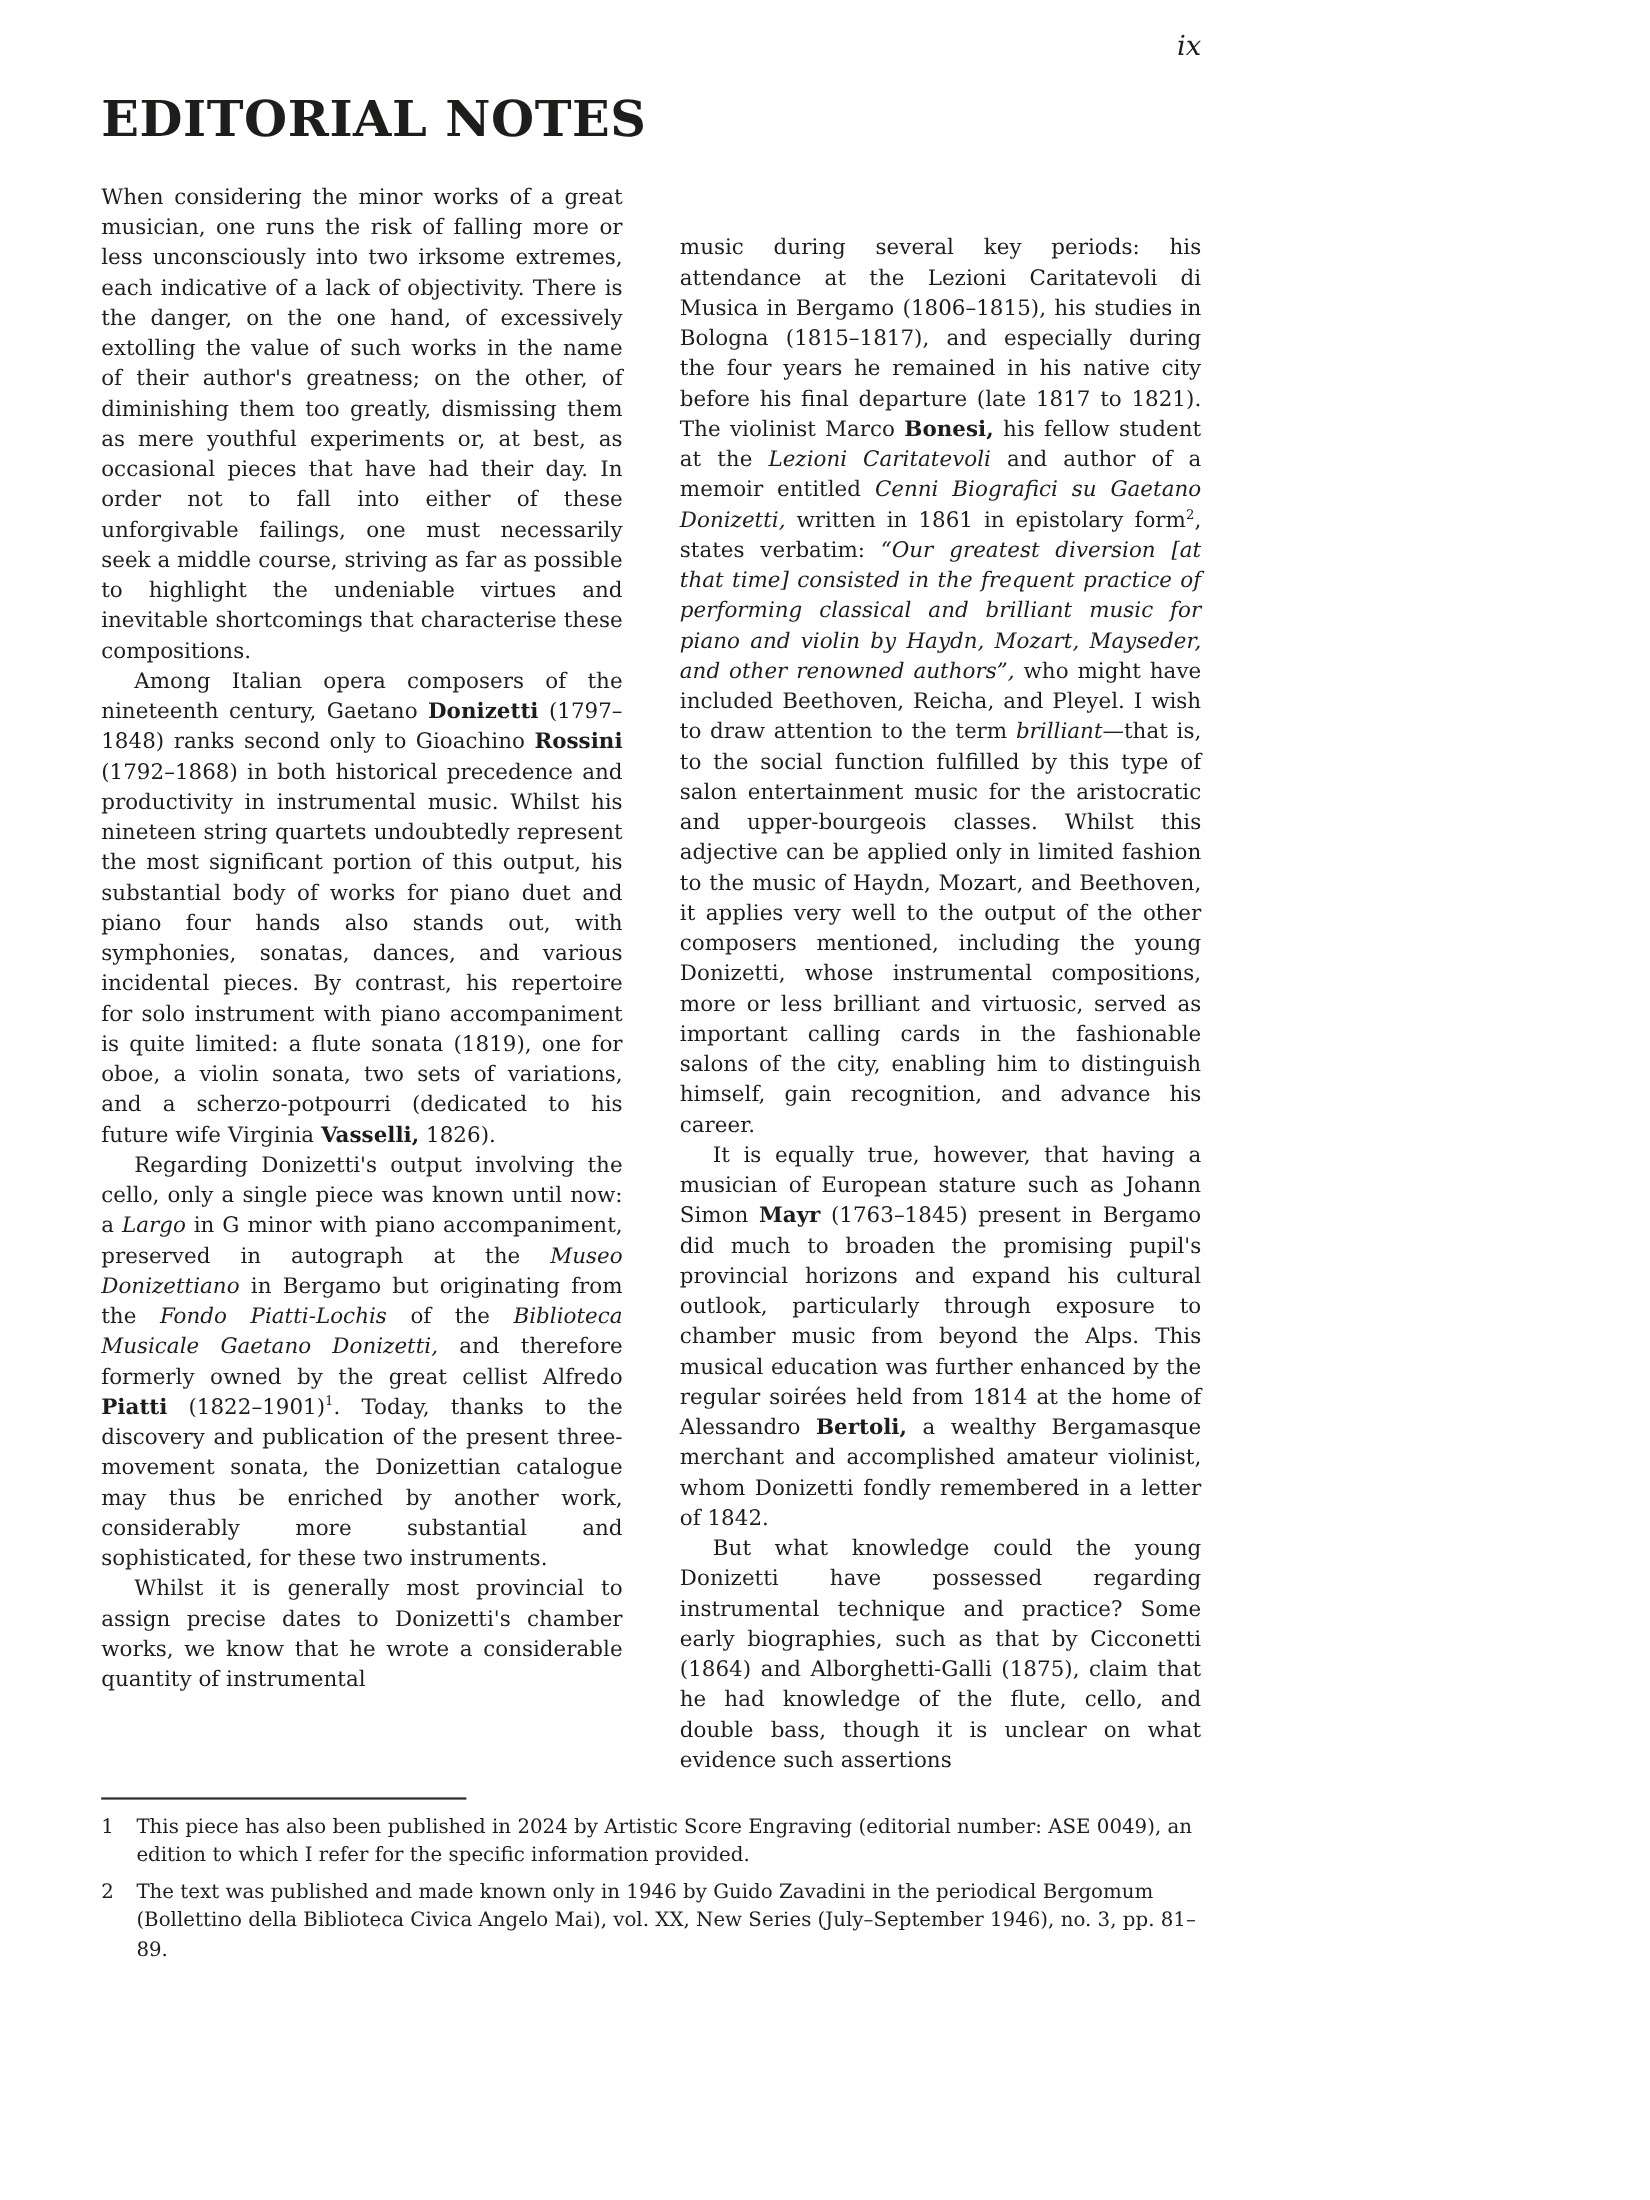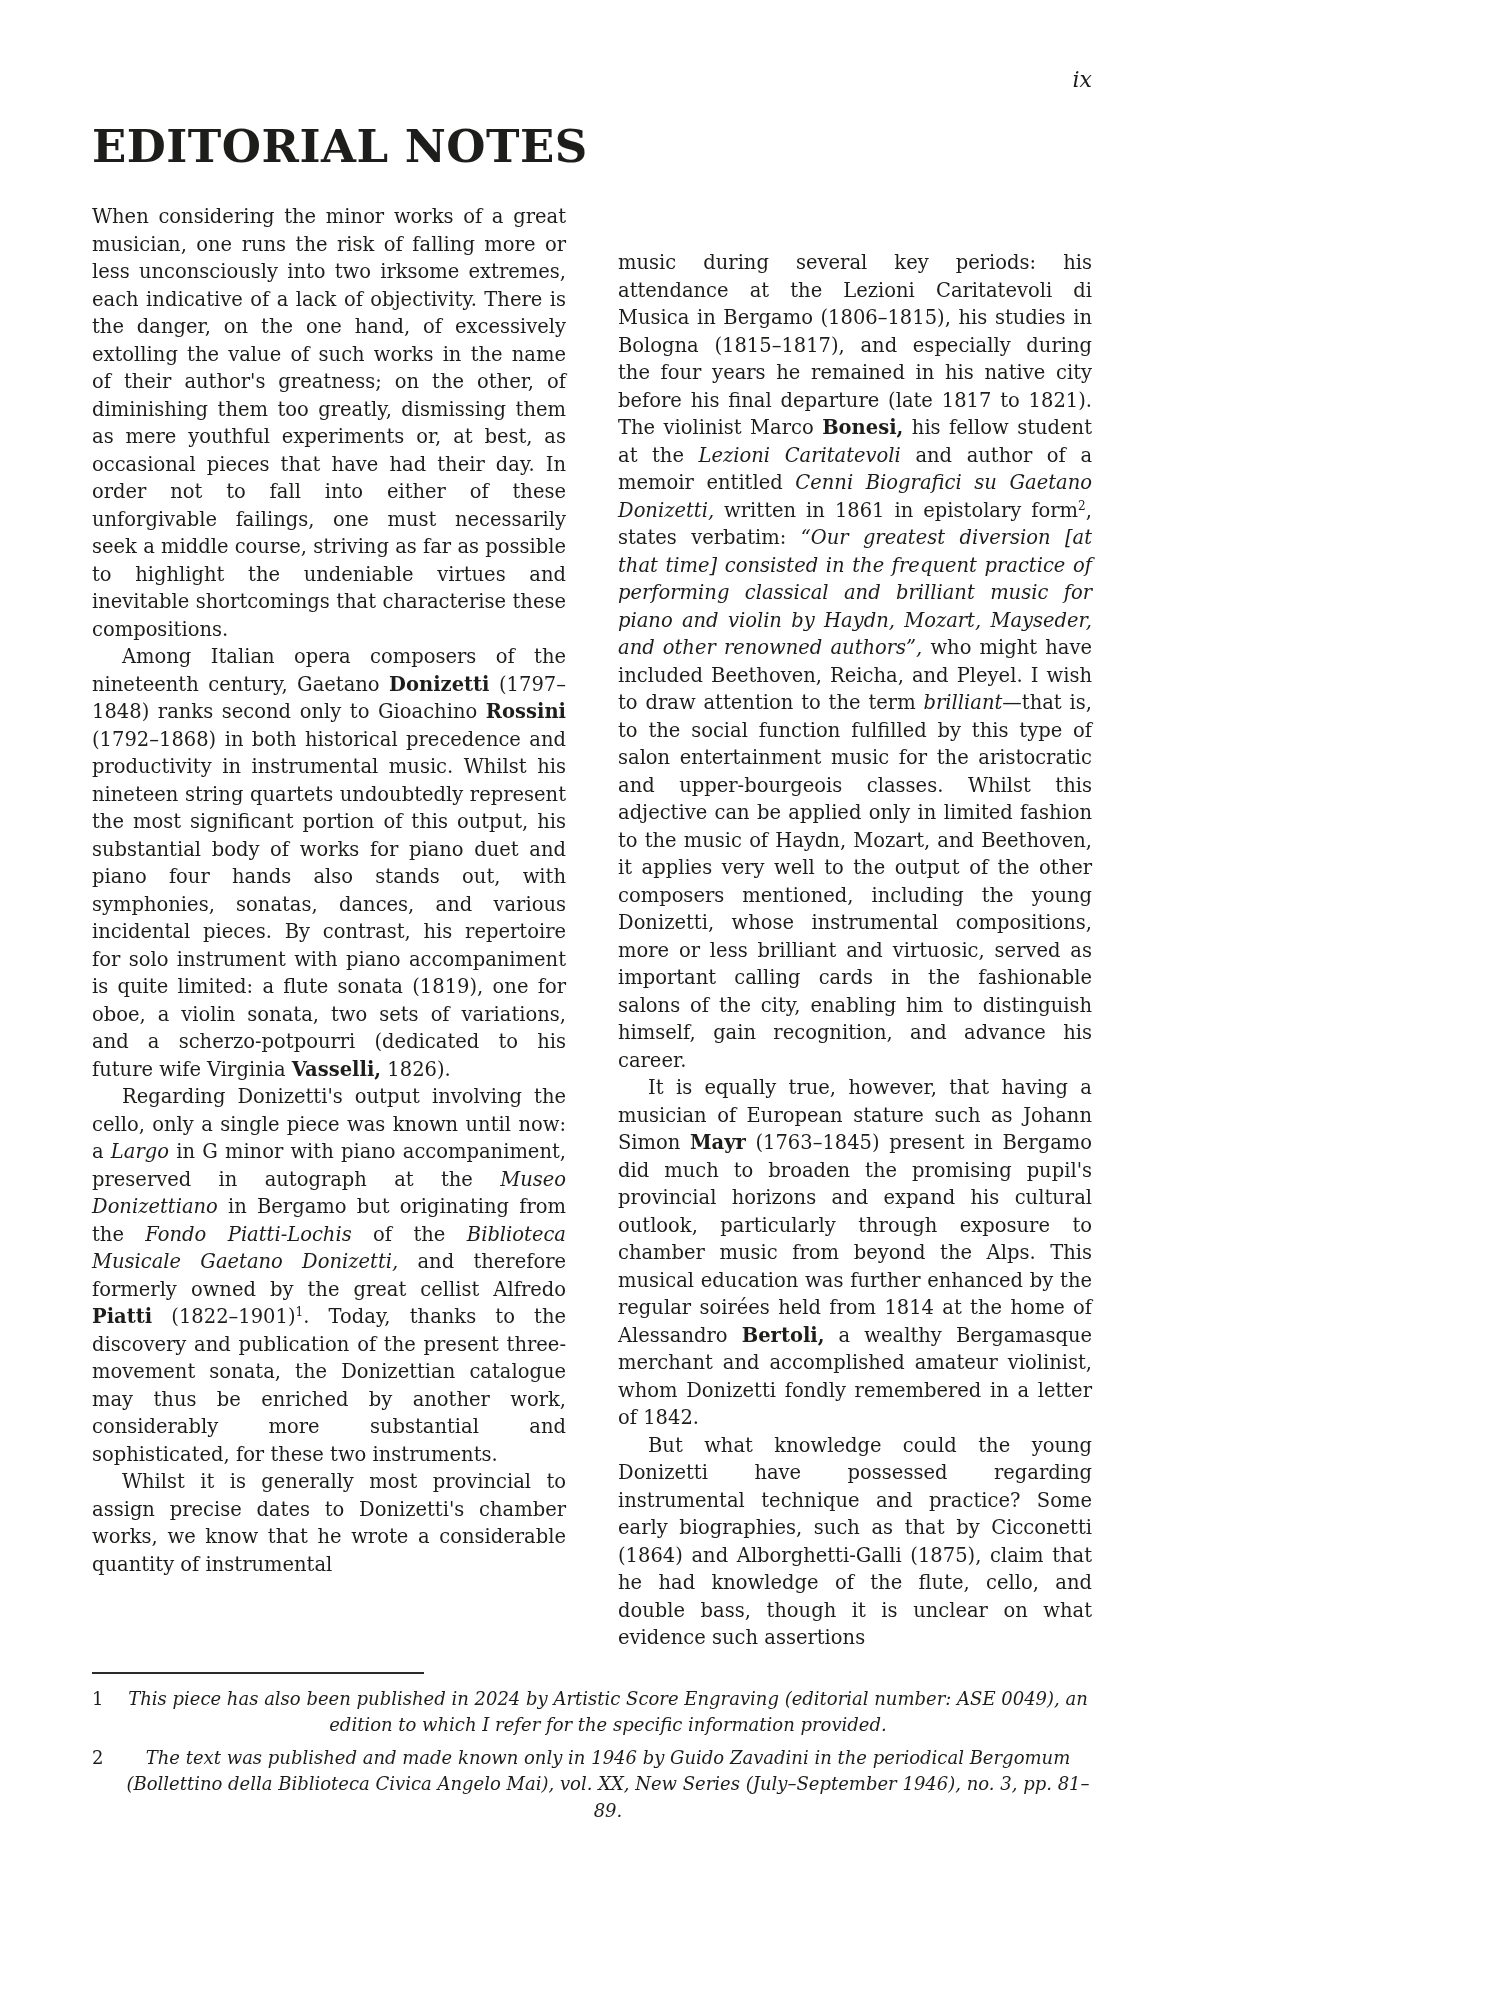--- a/index.html
+++ b/index.html
@@ -15,23 +15,23 @@
   }
   .content {
     position: absolute;
     left: 92px;
     top: 0;
     width: 1000px;
   }
   .page-number {
     text-align: right;
     font-style: italic;
-    font-size: 22px;
+    font-size: 25px;
     line-height: 28px;
-    margin-top: 66px;
+    margin-top: 28px;
   }
   .title {
     text-align: left;
     font-size: 45px;
     font-weight: bold;
     letter-spacing: 0.5px;
     margin: 26px 0 30px 0;
   }
   .section-heading {
     font-size: 26px;
@@ -62,21 +62,21 @@
     background: #2b2b2b;
     margin-bottom: 12px;
   }
   .footnote {
     display: flex;
     font-size: 18px;
     line-height: 26.5px;
     margin-bottom: 6px;
   }
   .fn-marker { width: 32px; flex: none; }
-  .fn-text { flex: 1; text-align: center; font-style: italic; }
+  .fn-text { flex: 1; text-align: left; }
 </style>
 </head>
 <body>
 
 <div class="page">
   <div class="content">
 
     <div class="page-number">ix</div>
 
     <h1 class="title">EDITORIAL NOTES</h1>

